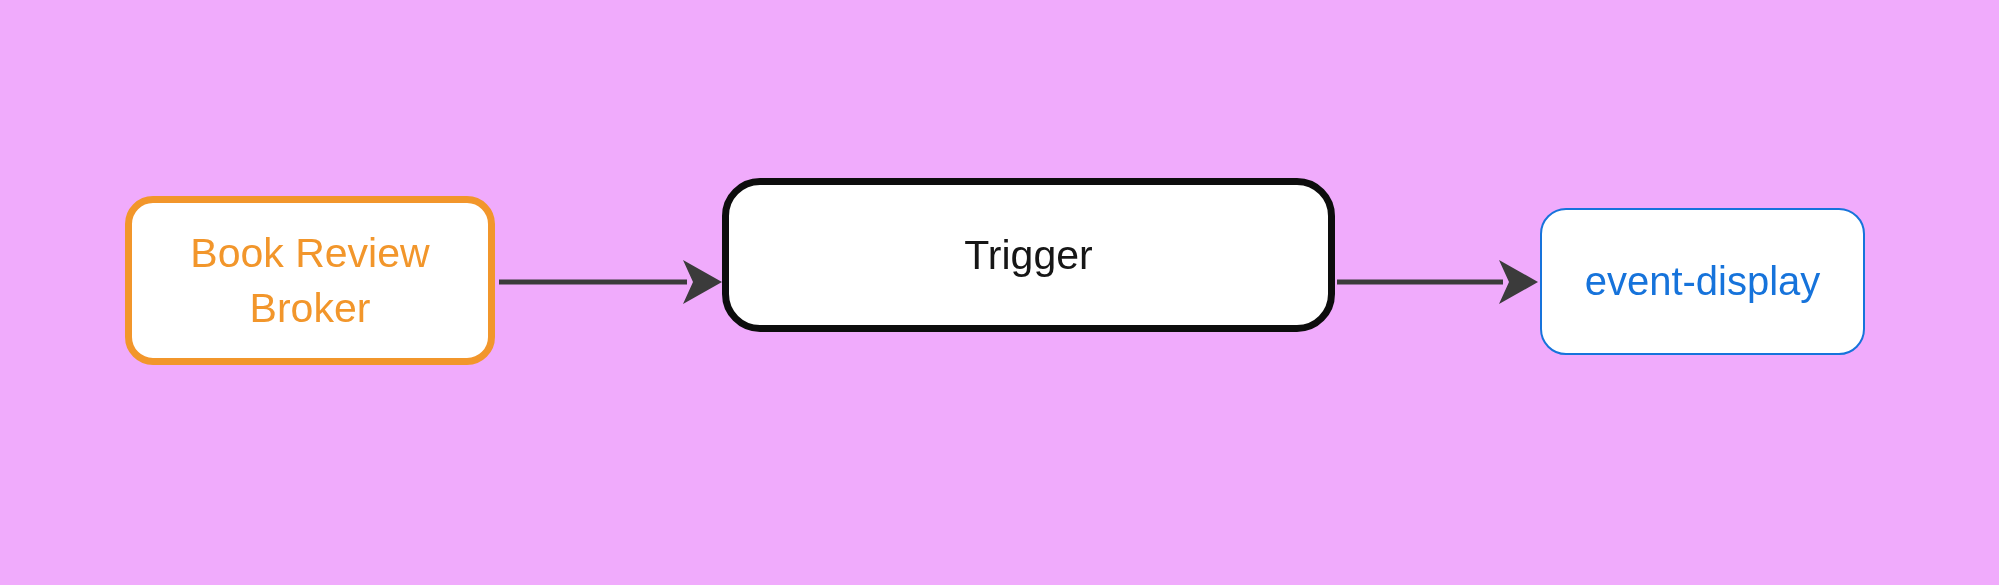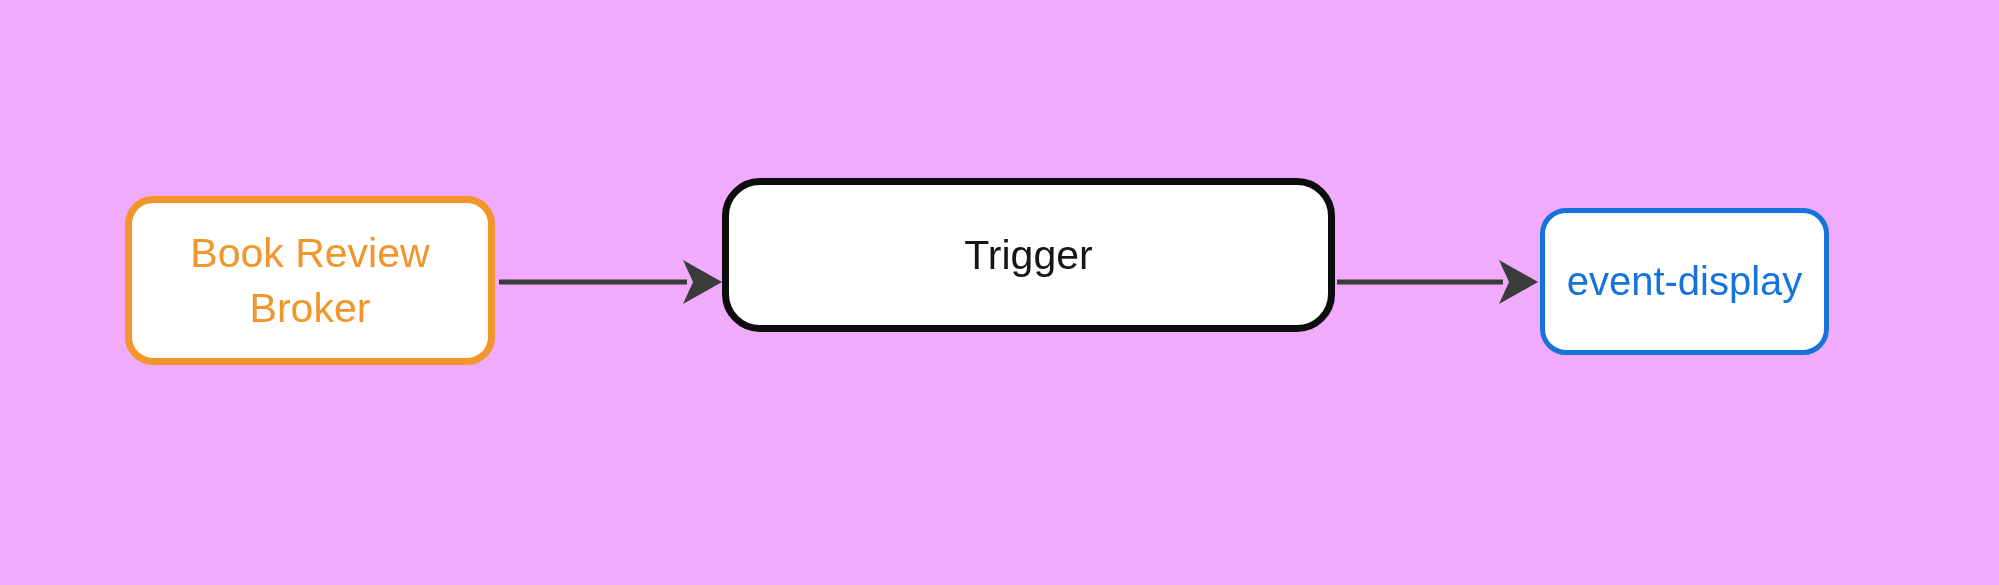--- a/index.html
+++ b/index.html
@@ -40,22 +40,22 @@
   .node-trigger {
     left: 722px; top: 178px;
     width: 613px; height: 154px;
     border: 7px solid #0d0d0d;
     border-radius: 38px;
     color: #161616;
     font-size: 41px;
   }
   .node-event-display {
     left: 1540px; top: 208px;
-    width: 289px; height: 147px;
-    border: 5px solid #0ea5e9;
+    width: 325px; height: 147px;
+    border: 2px solid #0ea5e9;
     border-radius: 26px;
     color: #1673db;
     font-size: 40px;
   }
   .edge {
     position: absolute;
     display: block;
   }
   .edge-1 { left: 495px; top: 252px; }
   .edge-2 { left: 1333px; top: 252px; }

